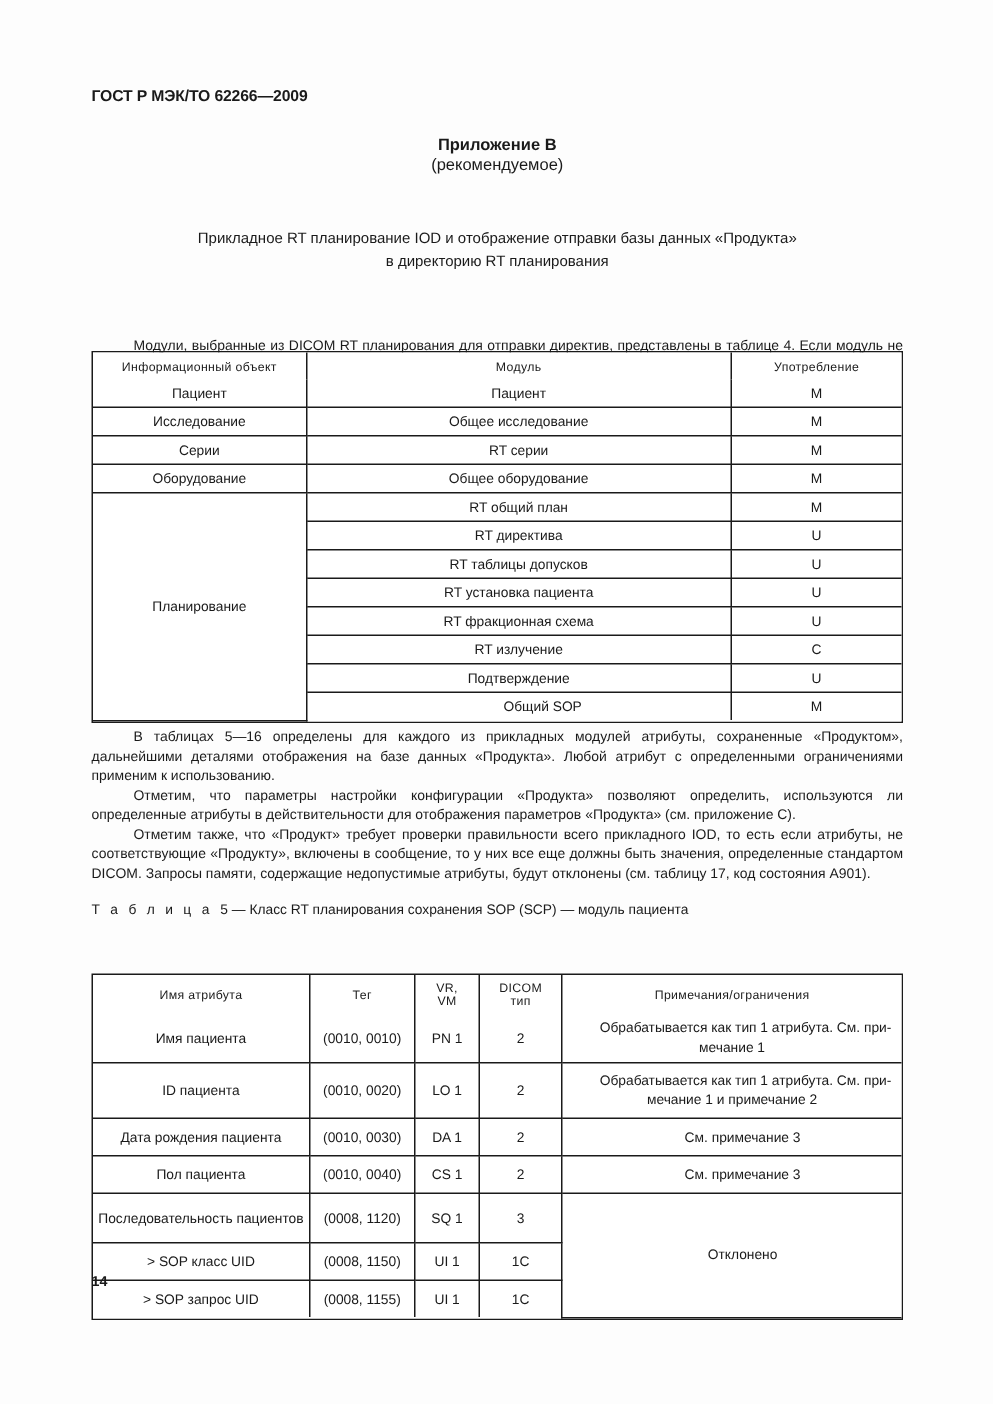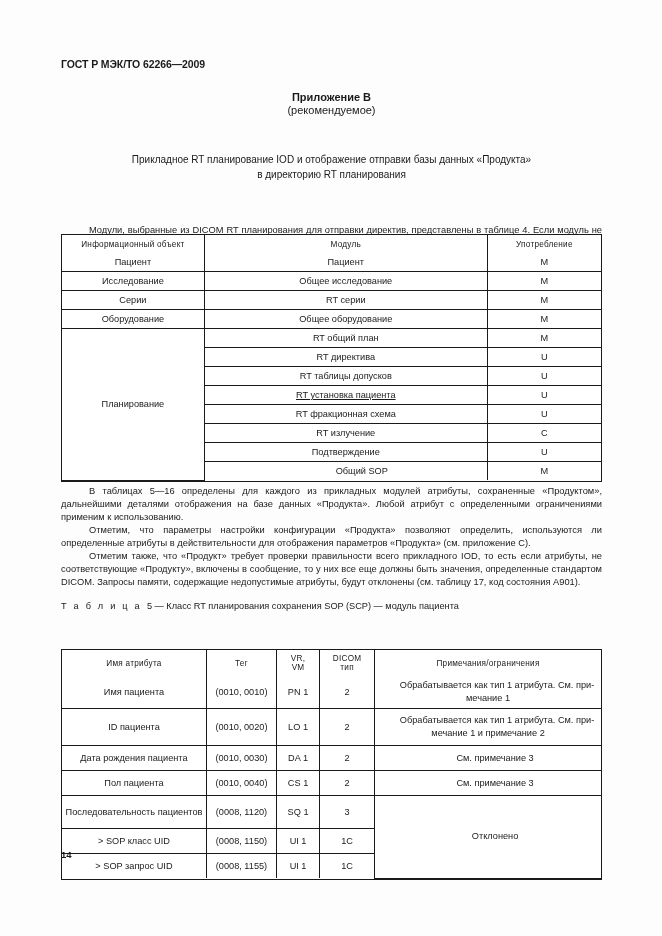--- a/index.html
+++ b/index.html
@@ -208,21 +208,21 @@
         </tr>
         <tr>
           <td class="cell-pad" style="height:18px;">RT директива</td>
           <td class="cell-pad">U</td>
         </tr>
         <tr>
           <td class="cell-pad" style="height:18px;margin-left:27px;">RT таблицы допусков</td>
           <td class="cell-pad">U</td>
         </tr>
         <tr>
-          <td class="cell-pad" style="height:18px;text-decoration:underline;">RT установка пациента</td>
+          <td class="cell-pad" style="height:18px;">RT установка пациента</td>
           <td class="cell-pad">U</td>
         </tr>
         <tr>
           <td class="cell-pad" style="height:18px;">RT фракционная схема</td>
           <td class="cell-pad">U</td>
         </tr>
         <tr>
           <td class="cell-pad" style="height:18px;">RT излучение</td>
           <td class="cell-pad">C</td>
         </tr>

